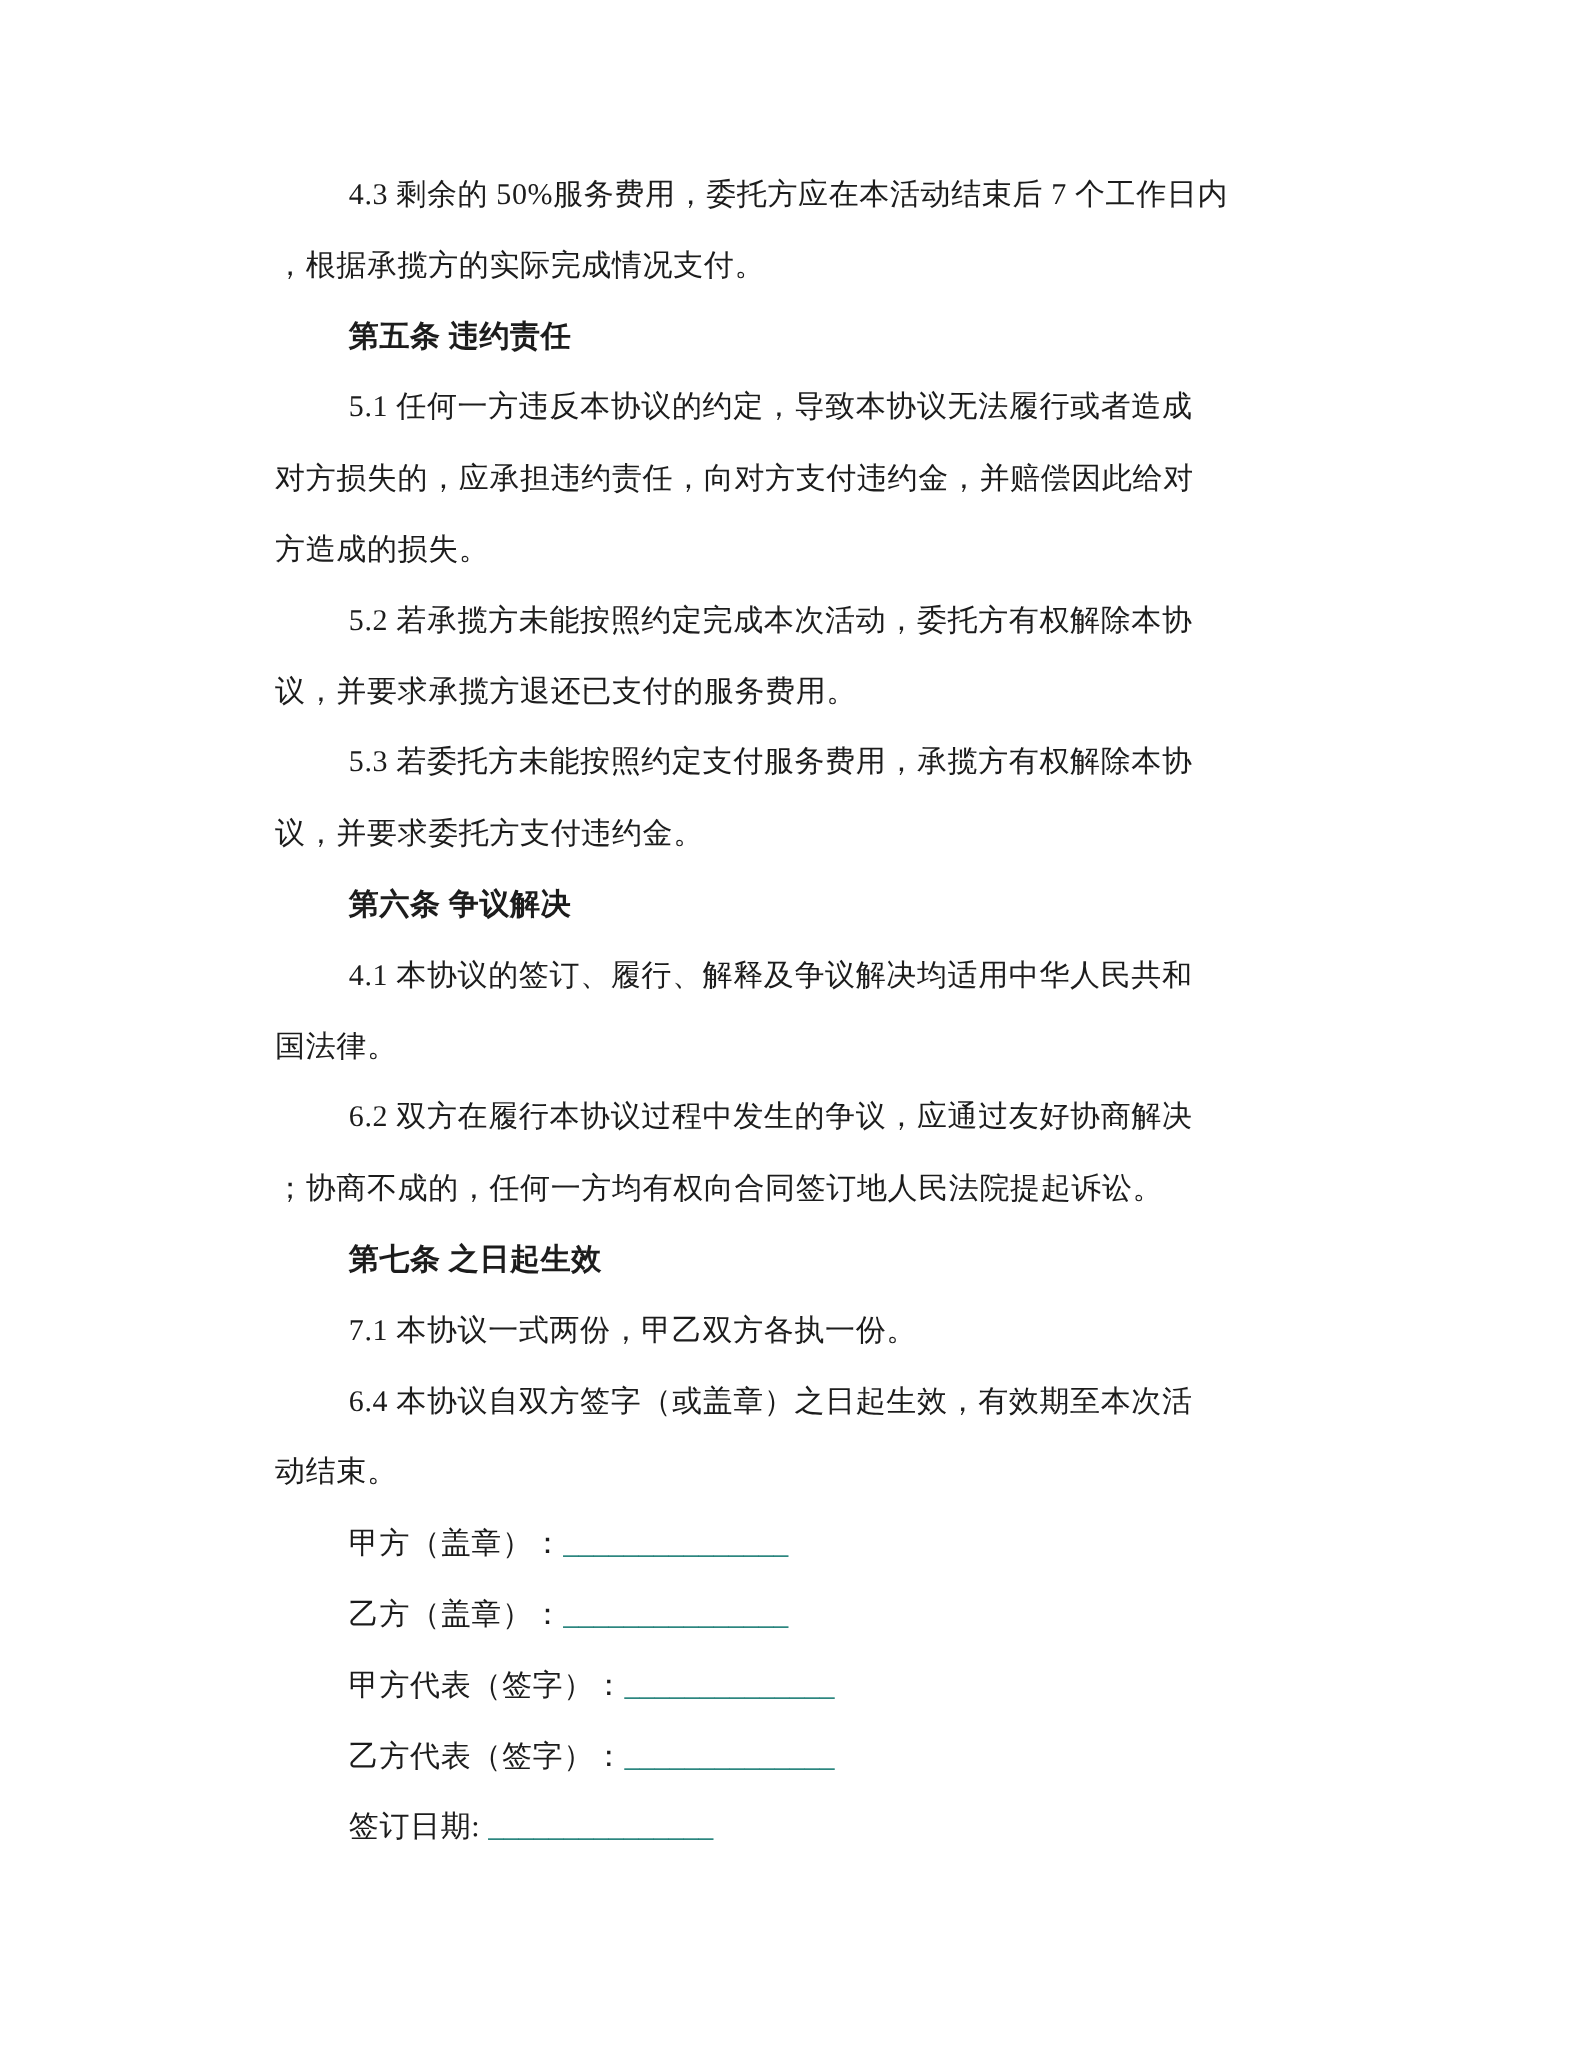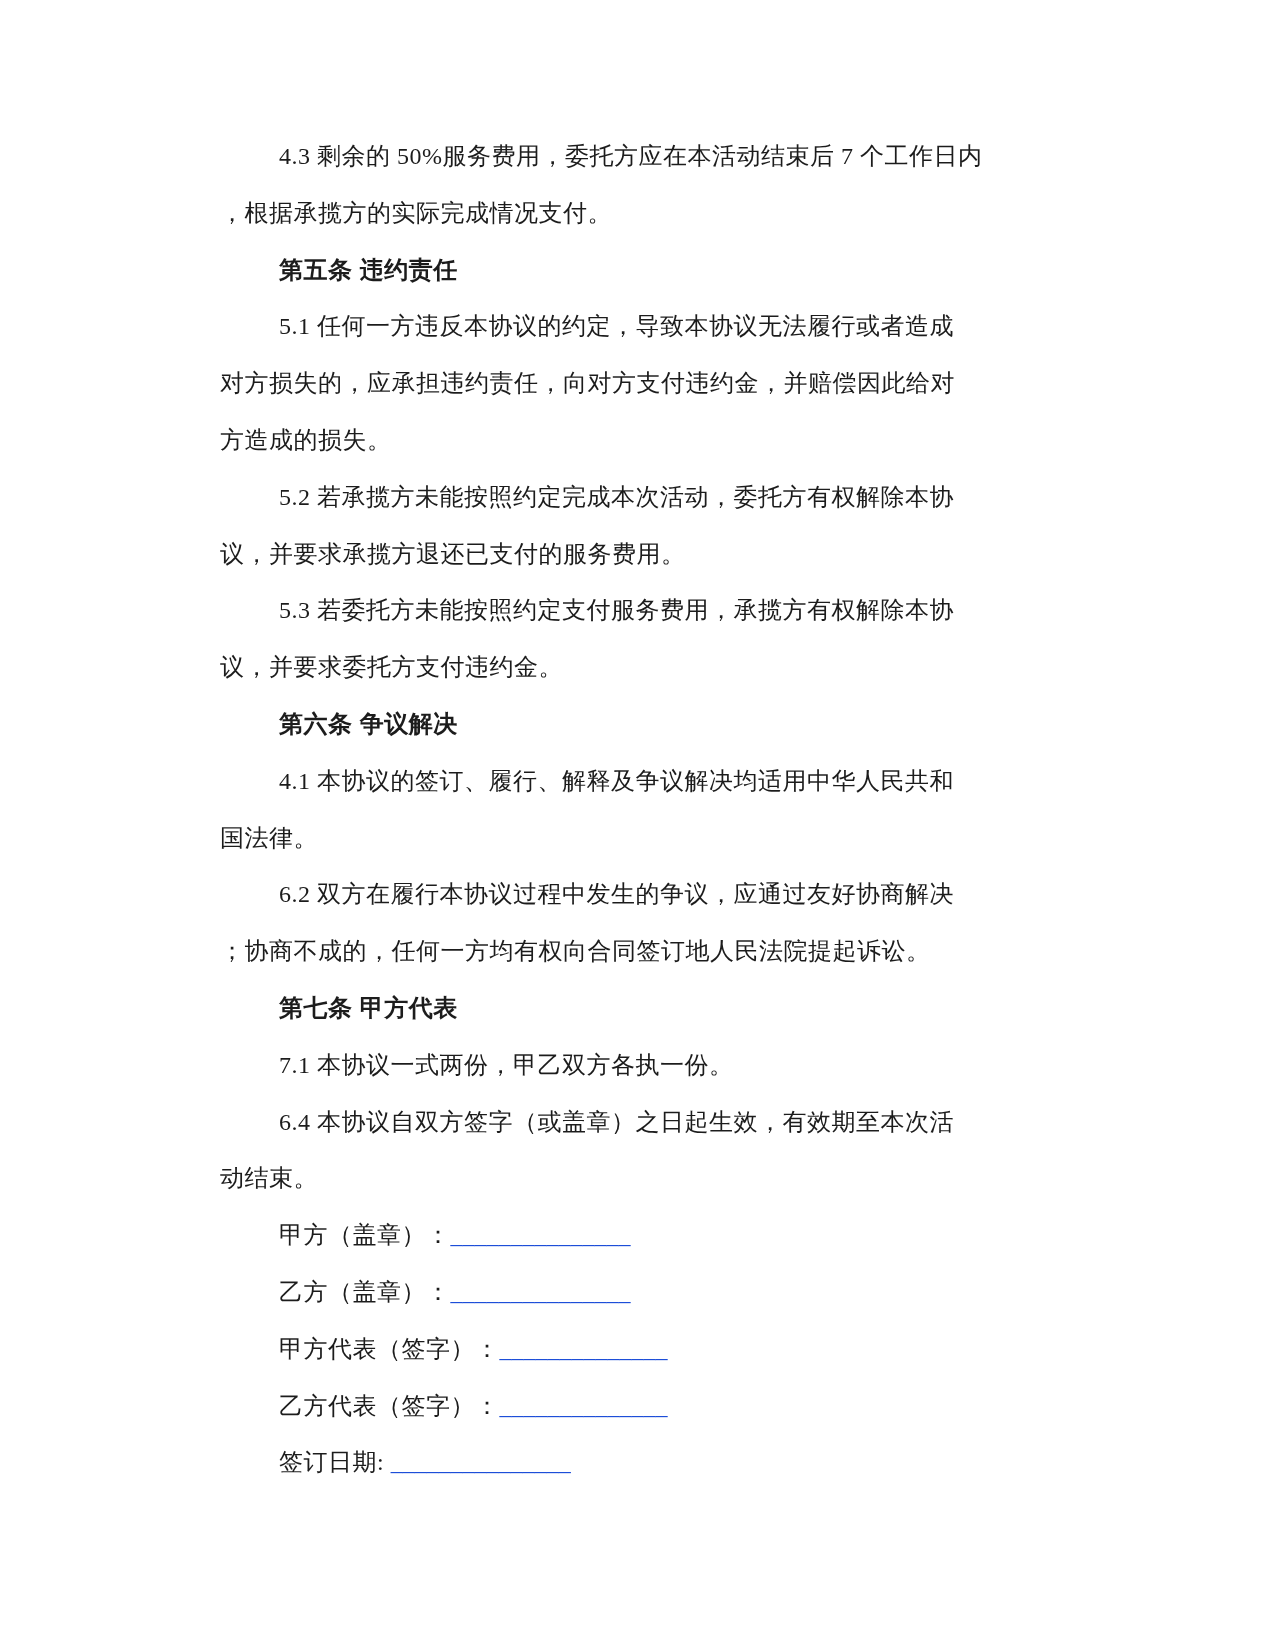--- a/index.html
+++ b/index.html
@@ -26,25 +26,25 @@
     line-height: 56.8px;
     font-size: 24px;
     white-space: pre;
     letter-spacing: 0.5px;
     margin-left: 32px;
   }
   .line.indent {
     padding-left: 59px;
   }
   .line.heading {
-    font-family: Liberation Sans, sans-serif;
+    font-family: Liberation Serif, serif;
     font-weight: 700;
   }
   .line.signature .underline {
-    color: #1d4ed8;
+    color: #0f766e;
     letter-spacing: 0;
     font-style: italic;
   }
 </style>
 </head>
 <body>
 
 <div class="doc" id="doc-body">
     <div class="line body indent">4.3 剩余的 50%服务费用，委托方应在本活动结束后 7 个工作日内</div>
     <div class="line body">，根据承揽方的实际完成情况支付。</div>
@@ -54,21 +54,21 @@
     <div class="line body">方造成的损失。</div>
     <div class="line body indent">5.2 若承揽方未能按照约定完成本次活动，委托方有权解除本协</div>
     <div class="line body">议，并要求承揽方退还已支付的服务费用。</div>
     <div class="line body indent">5.3 若委托方未能按照约定支付服务费用，承揽方有权解除本协</div>
     <div class="line body">议，并要求委托方支付违约金。</div>
     <div class="line heading indent">第六条 争议解决</div>
     <div class="line body indent">4.1 本协议的签订、履行、解释及争议解决均适用中华人民共和</div>
     <div class="line body">国法律。</div>
     <div class="line body indent">6.2 双方在履行本协议过程中发生的争议，应通过友好协商解决</div>
     <div class="line body">；协商不成的，任何一方均有权向合同签订地人民法院提起诉讼。</div>
-    <div class="line heading indent">第七条 甲方代表</div>
+    <div class="line heading indent">第七条 之日起生效</div>
     <div class="line body indent">7.1 本协议一式两份，甲乙双方各执一份。</div>
     <div class="line body indent">6.4 本协议自双方签字（或盖章）之日起生效，有效期至本次活</div>
     <div class="line body">动结束。</div>
     <div class="line signature indent"><span class="label">甲方（盖章）：</span><span class="underline">_______________</span></div>
     <div class="line signature indent"><span class="label">乙方（盖章）：</span><span class="underline">_______________</span></div>
     <div class="line signature indent"><span class="label">甲方代表（签字）：</span><span class="underline">______________</span></div>
     <div class="line signature indent"><span class="label">乙方代表（签字）：</span><span class="underline">______________</span></div>
     <div class="line signature indent"><span class="label">签订日期: </span><span class="underline">_______________</span></div>
   </div>
 

